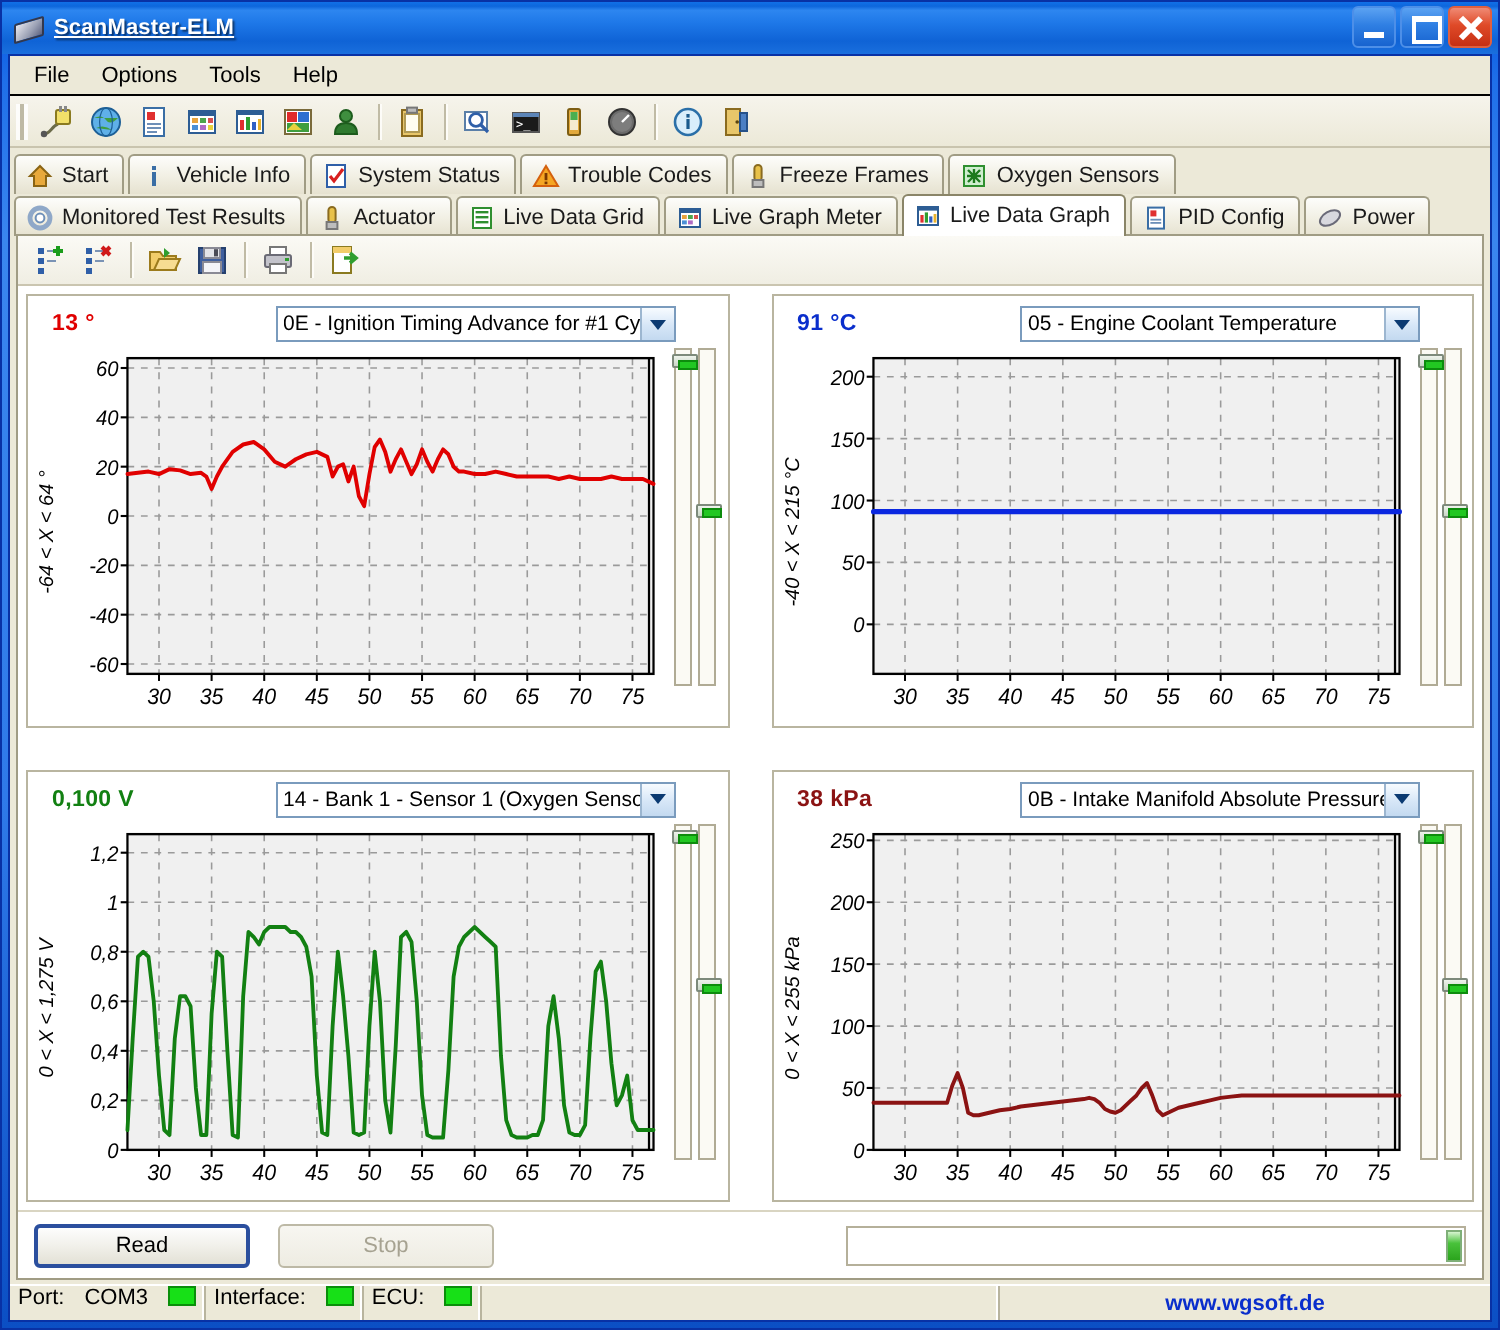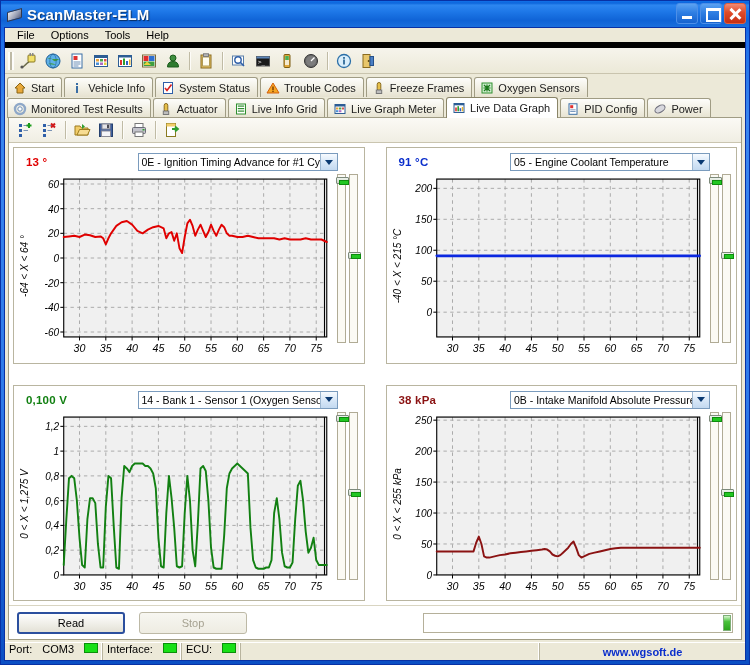--- a/index.html
+++ b/index.html
@@ -31,23 +31,24 @@
   }
   #titlebar .tb-ico:before {
     content:""; position:absolute; left:1px; top:4px;
     width:13px;height:8px;
     background:linear-gradient(135deg,#e8e8ee,#9aa0b4 60%,#5c6280);
     border:1px solid #33384d;
     transform:skewY(-16deg);
     border-radius:1px;
   }
   #title-text {
-    color:#fff; font-weight:bold; font-size:15px;
+    color:#fff; font-weight:bold; font-size:11px;
     text-shadow:1px 1px 1px rgba(0,0,0,.55);
     letter-spacing:.1px;
+    text-decoration:underline;
   }
   .tb-btns { position:absolute; right:3px; top:2px; display:flex; gap:2px; }
   .tb-btn {
     width:22px;height:21px;border:1px solid #4d8fe8;border-radius:3px;
     position:relative; cursor:default;
   }
   .tb-btn.min { background:linear-gradient(180deg,#5ba2f2,#2f7fe3 45%,#1763cf); }
   .tb-btn.max { background:linear-gradient(180deg,#5ba2f2,#2f7fe3 45%,#1763cf); }
   .tb-btn.close { background:linear-gradient(180deg,#f08a74,#df4a28 45%,#c62f13); border-color:#e0603f; }
   .tb-btn.min:after {
@@ -70,21 +71,21 @@
     border:1px solid #0831a5;
     display:flex; flex-direction:column;
     overflow:hidden;
   }
   
   #menubar {
     height:20px; flex:0 0 20px;
     display:flex; align-items:center;
     background:#ece9d8;
     padding-left:4px;
-    border-bottom:6px solid #000000;
+    border-bottom:1px solid #000000;
   }
   .menu-item {
     padding:2px 8px; font-size:11px; color:#000; cursor:default;
   }
   
   #toolbar {
     height:26px; flex:0 0 26px;
     display:flex; align-items:center;
     background:linear-gradient(180deg,#f6f4ec,#ece9d8);
     border-bottom:1px solid #c9c4ae;
@@ -265,21 +266,21 @@
   .sb-cell {
     display:flex;align-items:flex-start;gap:10px;
     padding:0 4px;
     border-right:1px solid #b8b49e;
     box-shadow:inset -1px 0 0 #fff;
     color:#000;
   }
   .led { width:14px;height:10px;background:#17e017;border:1px solid #0a8f0a; }
   .sb-spacer { flex:1; border-right:1px solid #b8b49e; box-shadow:inset -1px 0 0 #fff; }
   .sb-link {
-    width:205px;display:flex;align-items:center;justify-content:center;
+    width:245px;display:flex;align-items:center;justify-content:center;
     color:#0a2ecc;font-weight:bold;font-size:11px;
   }
 </style>
 </head>
 <body>
 
 <div id="app">
 
   <div id="titlebar">
     <div class="tb-ico"></div>
@@ -497,21 +498,21 @@
         </div>
         <div class="tab">
           <span class="ic">
             <svg width="14" height="14" viewBox="0 0 14 14">
                 <rect x="2.5" y="2" width="9" height="10" fill="#fff" stroke="#2f8f2f"></rect>
                 <rect x="3.8" y="3.5" width="6.4" height="1.2" fill="#2f8f2f"></rect>
                 <rect x="3.8" y="6" width="6.4" height="1.2" fill="#2f8f2f"></rect>
                 <rect x="3.8" y="8.5" width="6.4" height="1.2" fill="#2f8f2f"></rect>
               </svg>
           </span>
-          <span>Live Info Grid</span>
+          <span>Live Data Grid</span>
         </div>
         <div class="tab">
           <span class="ic">
             <svg width="14" height="14" viewBox="0 0 14 14">
                 <rect x="2" y="2.5" width="10" height="9" fill="#fff" stroke="#2d5d94"></rect>
                 <rect x="2" y="2.5" width="10" height="2" fill="#2d5d94"></rect>
                 <rect x="3" y="5.5" width="2.4" height="2" fill="#e8a33d"></rect>
                 <rect x="6" y="5.5" width="2.4" height="2" fill="#4ca64c"></rect>
                 <rect x="9" y="5.5" width="2" height="2" fill="#d85050"></rect>
                 <rect x="3" y="8.2" width="2.4" height="2" fill="#4b8fd6"></rect>

